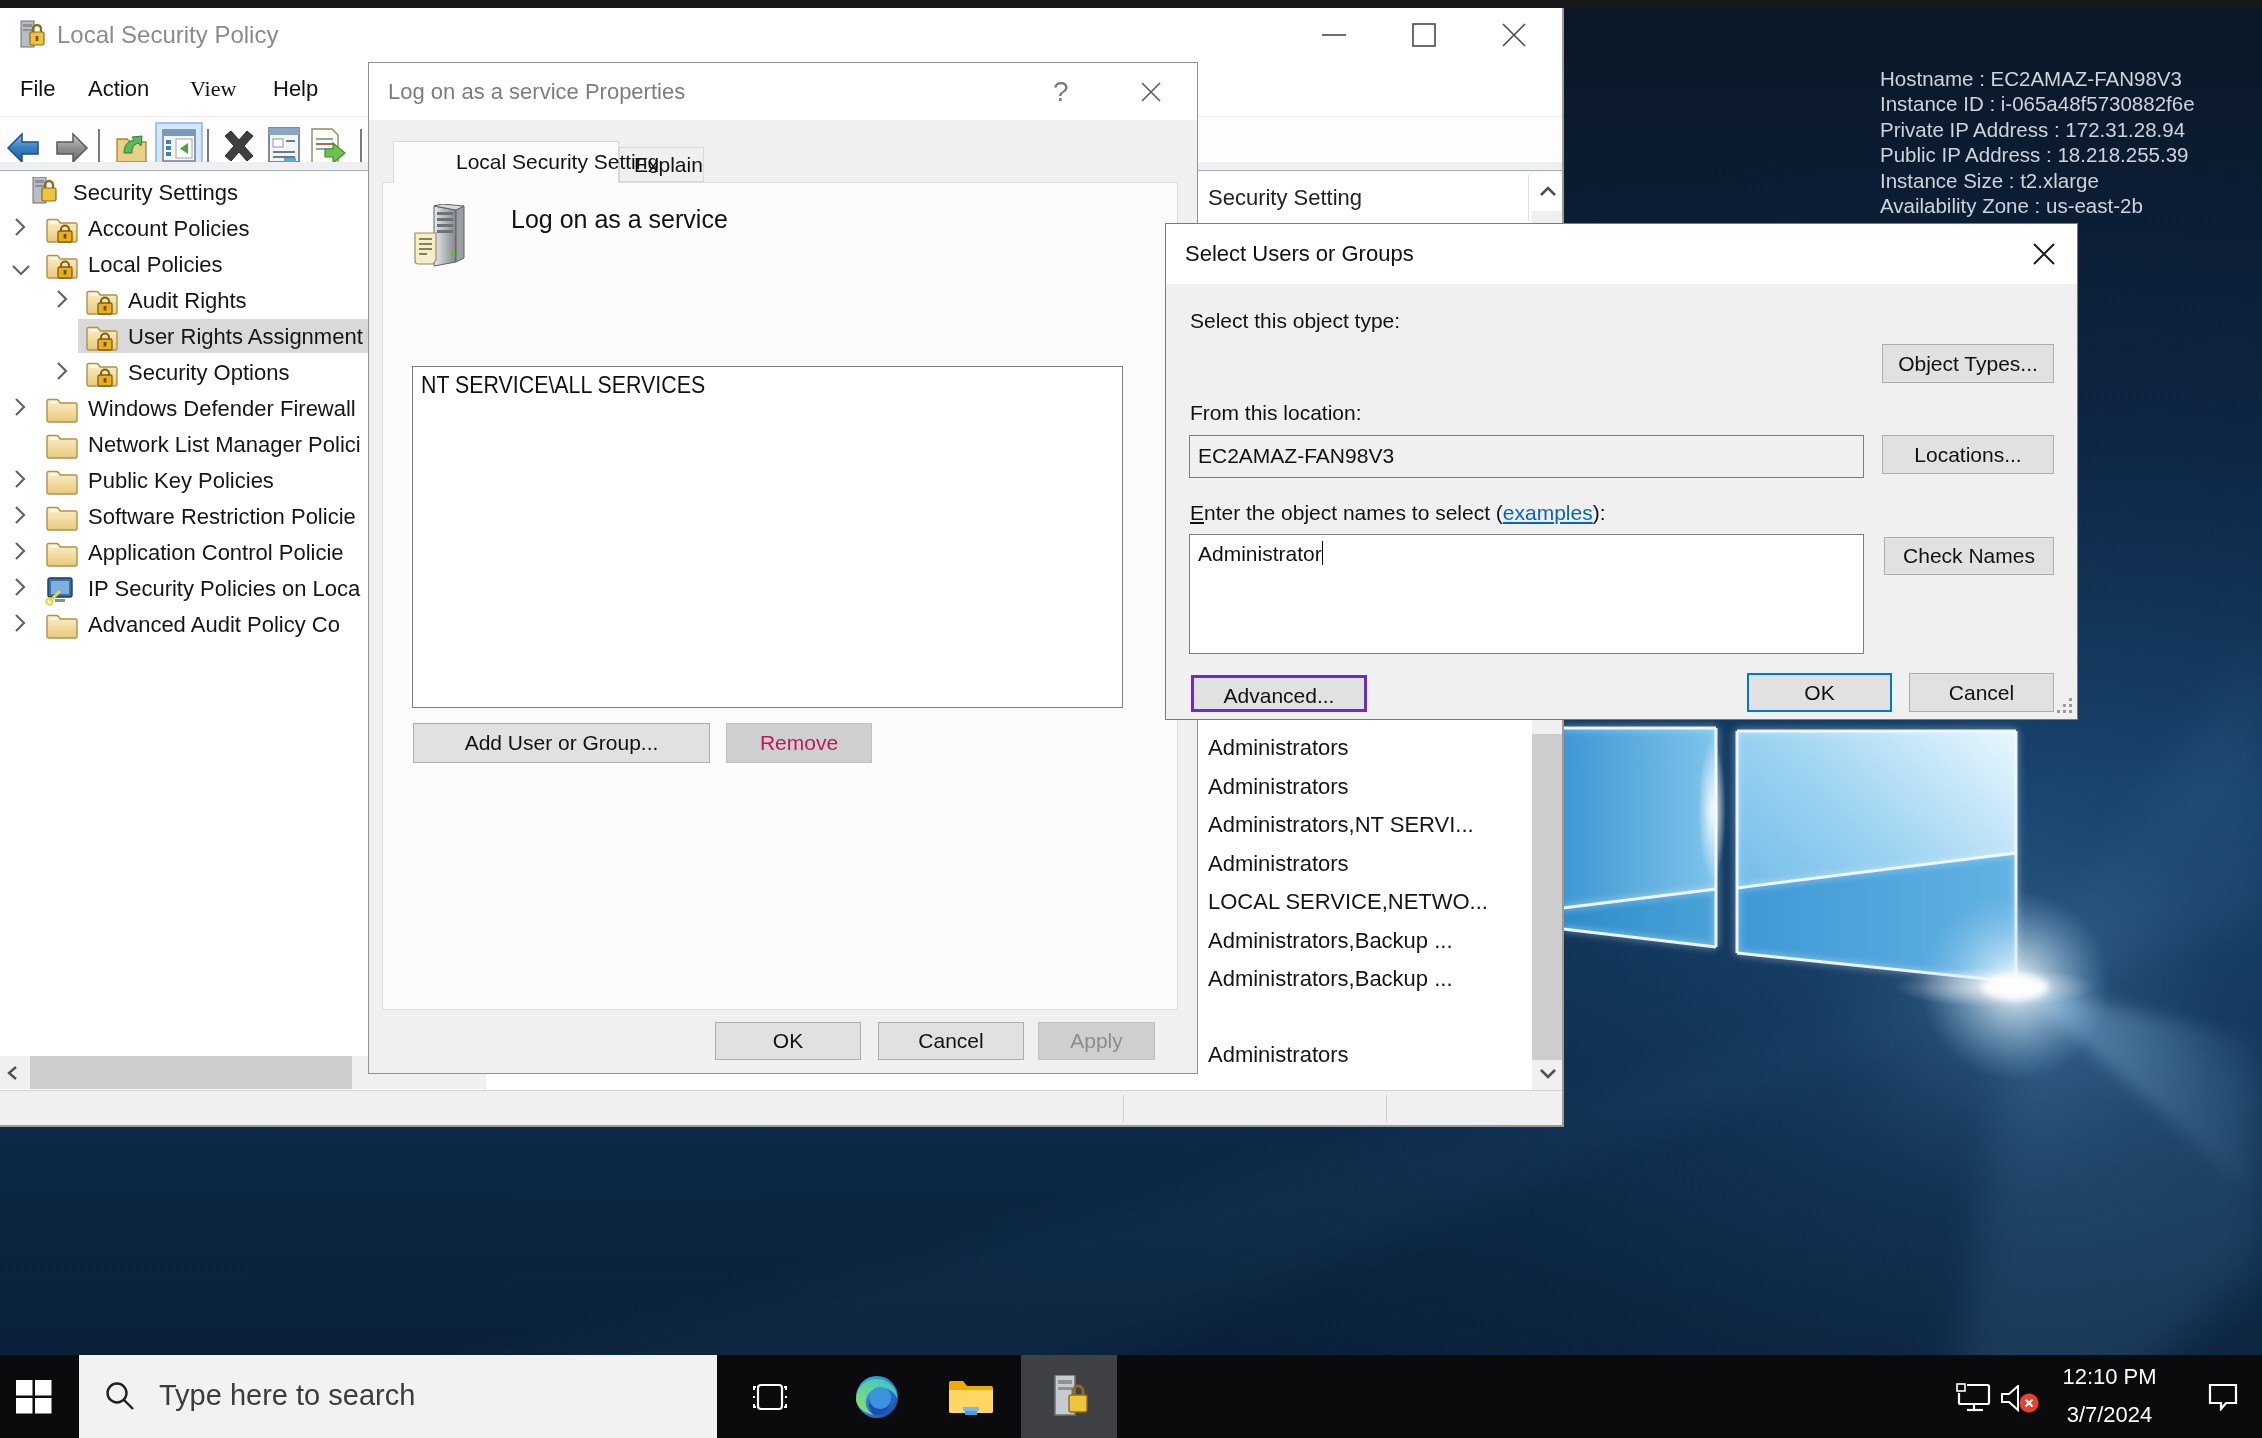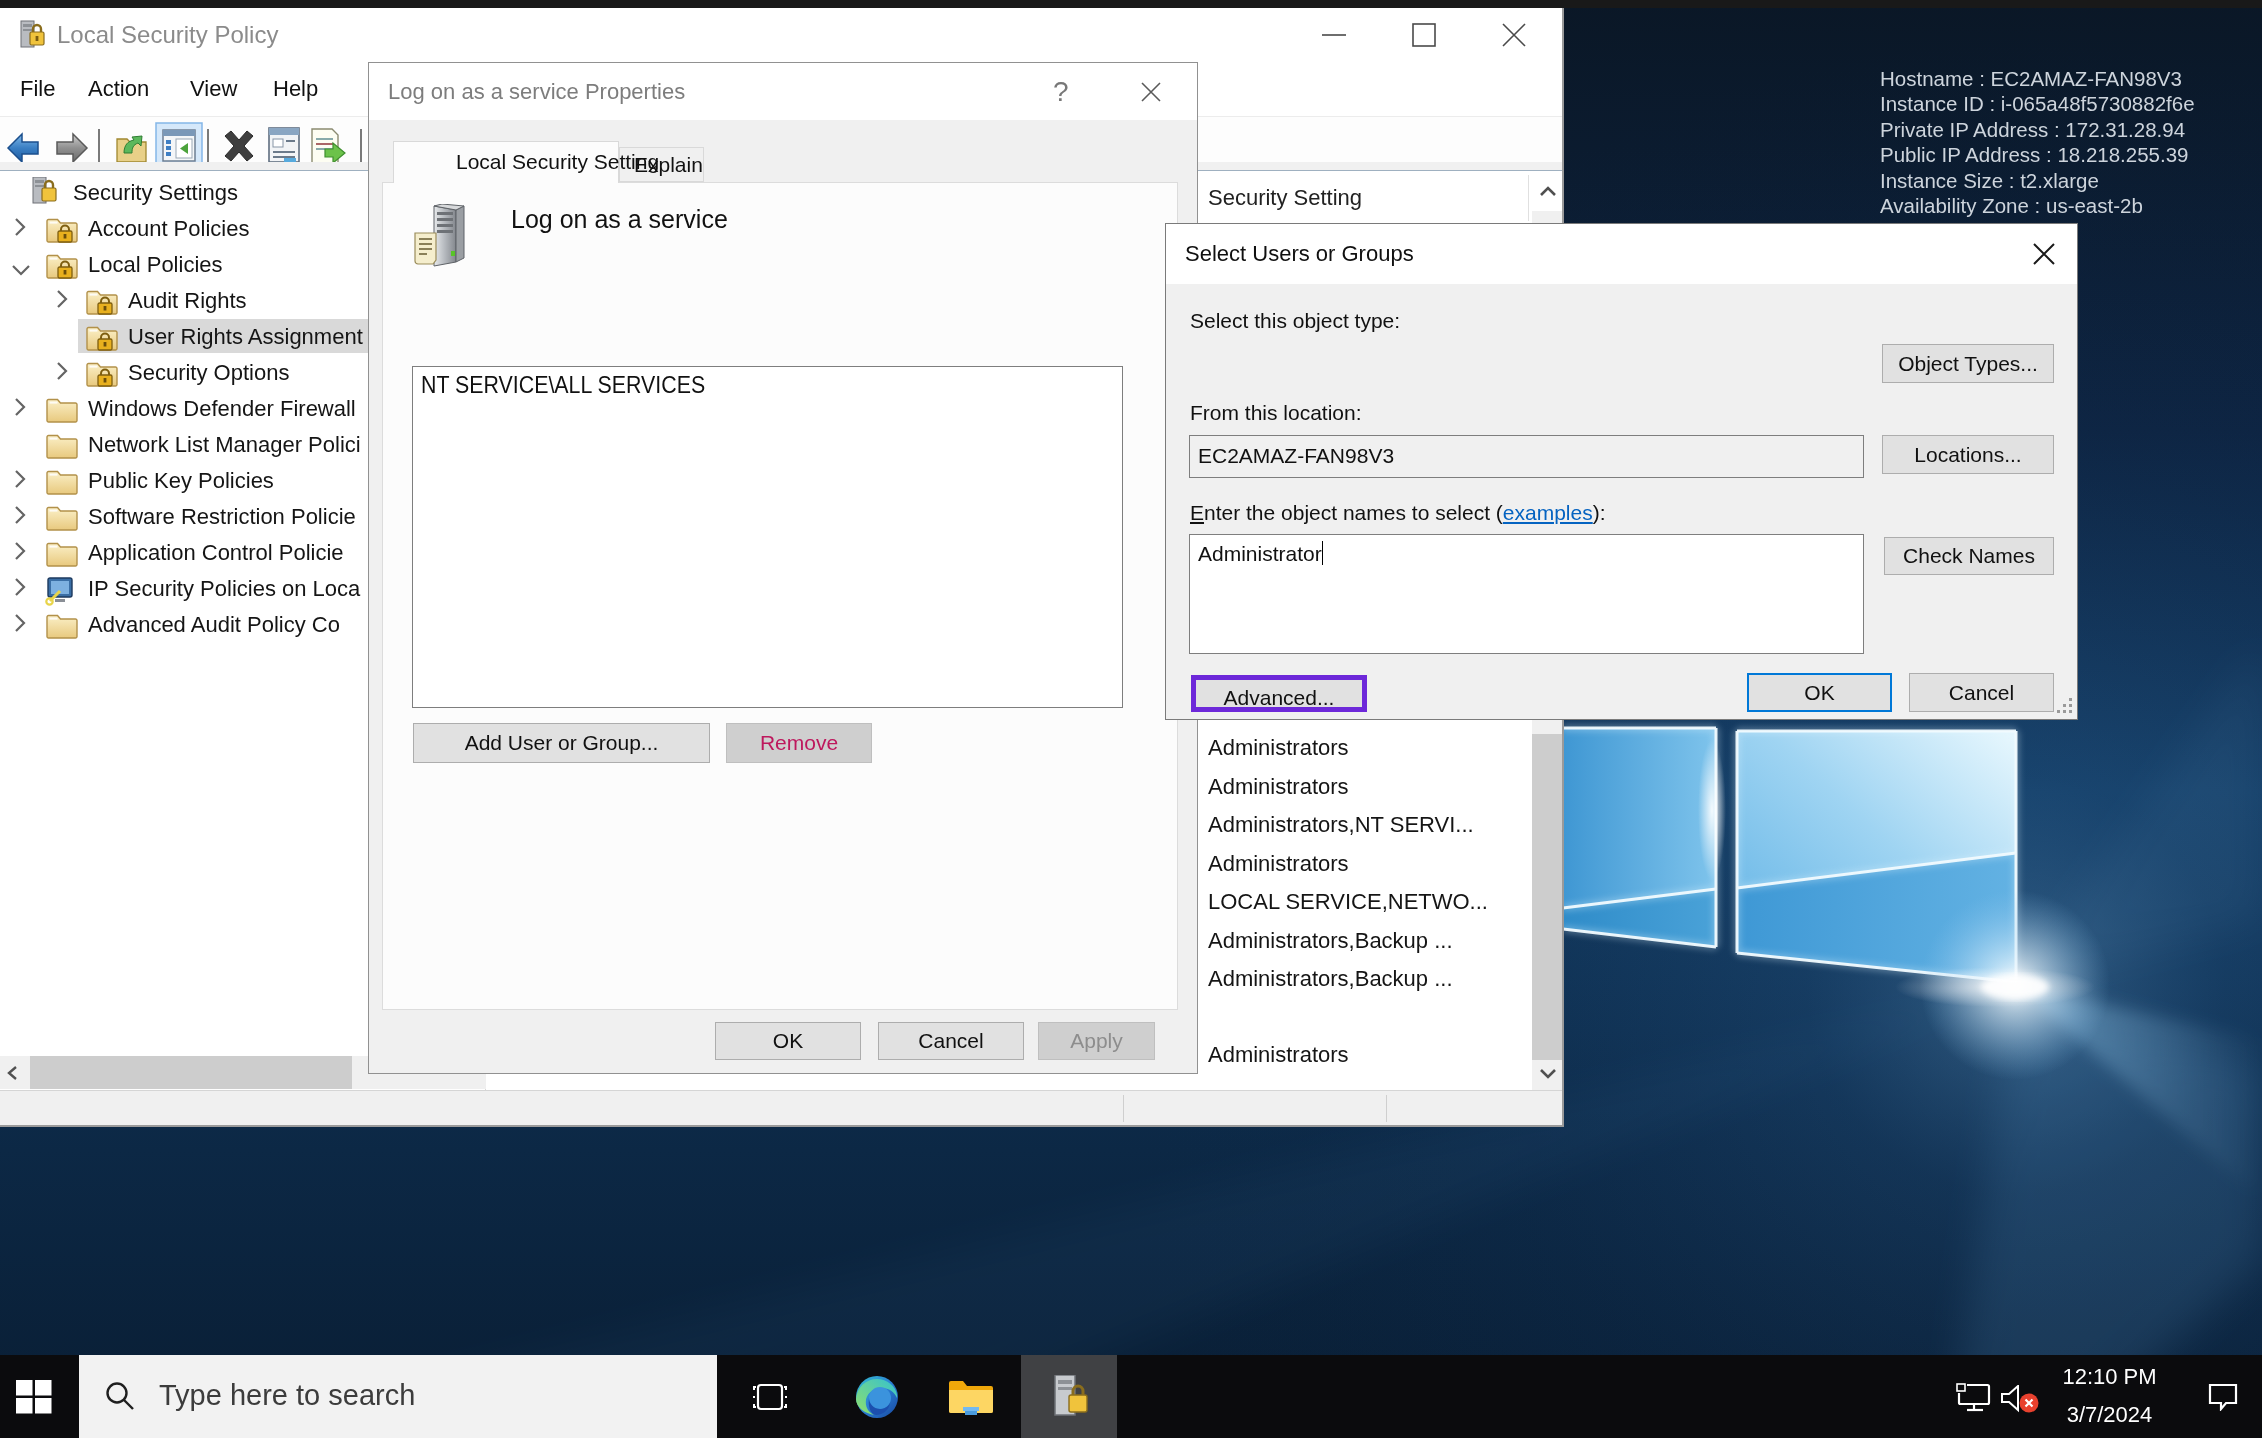--- a/index.html
+++ b/index.html
@@ -126,21 +126,21 @@
         <path d="M12 27 H36"></path>
         <rect x="103" y="16" width="22" height="22"></rect>
         <path d="M193 16 L215 38 M215 16 L193 38"></path>
       </g>
     </svg>
   </div>
 
   <div class="abs" style="left:0;top:54px;width:100%;height:54px;background:#ffffff;font-size:22px;color:#111;">
     <span class="abs" style="left:20px;top:14px;">File</span>
     <span class="abs" style="left:88px;top:14px;">Action</span>
-    <span class="abs" style="left:190px;top:14px;">View</span>
+    <span class="abs" style="left:190px;top:14px;font-family:Liberation Serif, serif;">View</span>
     <span class="abs" style="left:273px;top:14px;">Help</span>
   </div>
 
   <div class="abs" style="left:0;top:108px;width:100%;height:54px;background:#fdfdfd;border-top:1px solid #ececec;">
     <svg class="abs" style="left:0;top:0" width="400" height="54" viewBox="0 0 400 54">
       <defs>
         <linearGradient id="tbblue" x1="0" y1="0" x2="0" y2="1">
           <stop offset="0" stop-color="#7fb8e8"></stop>
             <stop offset="0.5" stop-color="#3a7fc4"></stop>
             <stop offset="1" stop-color="#1d5a9e"></stop>
@@ -395,21 +395,21 @@
   <div class="abs txt" style="left:24px;top:177px;">From this location:</div>
   <div class="abs" style="left:23px;top:211px;width:675px;height:43px;background:#f0f0f0;border:1px solid #7e7e7e;">
     <div class="abs txt" style="left:8px;top:8px;">EC2AMAZ-FAN98V3</div>
   </div>
   <div class="abs" style="left:716px;top:211px;width:172px;height:39px;background:#e1e1e1;border:1px solid #adadad;text-align:center;line-height:37px;">Locations...</div>
   <div class="abs txt" style="left:24px;top:277px;"><span style="text-decoration:underline;">E</span>nter the object names to select (<span style="color:#0563c1;text-decoration:underline;">examples</span>):</div>
   <div class="abs" style="left:23px;top:310px;width:675px;height:120px;background:#ffffff;border:1px solid #7e7e7e;">
     <div class="abs txt" style="left:8px;top:6px;">Administrator<span style="display:inline-block;width:1.5px;height:24px;background:#000;vertical-align:-4px;"></span></div>
   </div>
   <div class="abs" style="left:718px;top:313px;width:170px;height:38px;background:#e1e1e1;border:1px solid #adadad;text-align:center;line-height:36px;">Check Names</div>
-  <div class="abs" style="left:25px;top:451px;width:176px;height:37px;background:#e1e1e1;border:5px solid #6d28d9;text-align:center;line-height:35px;">Advanced...</div>
+  <div class="abs" style="left:25px;top:451px;width:176px;height:37px;background:#e1e1e1;border:3px solid #6d28d9;text-align:center;line-height:35px;">Advanced...</div>
   <div class="abs" style="left:581px;top:449px;width:145px;height:39px;background:#e1e1e1;border:2px solid #0078d7;text-align:center;line-height:35px;">OK</div>
   <div class="abs" style="left:743px;top:449px;width:145px;height:39px;background:#e1e1e1;border:1px solid #adadad;text-align:center;line-height:37px;">Cancel</div>
   <svg class="abs" style="left:891px;top:474px" width="18" height="18" viewBox="0 0 18 18">
     <g fill="#9a9a9a">
         <rect x="12" y="0" width="3" height="3"></rect>
         <rect x="12" y="6" width="3" height="3"></rect>
         <rect x="12" y="12" width="3" height="3"></rect>
         <rect x="6" y="6" width="3" height="3"></rect>
         <rect x="6" y="12" width="3" height="3"></rect>
         <rect x="0" y="12" width="3" height="3"></rect>

